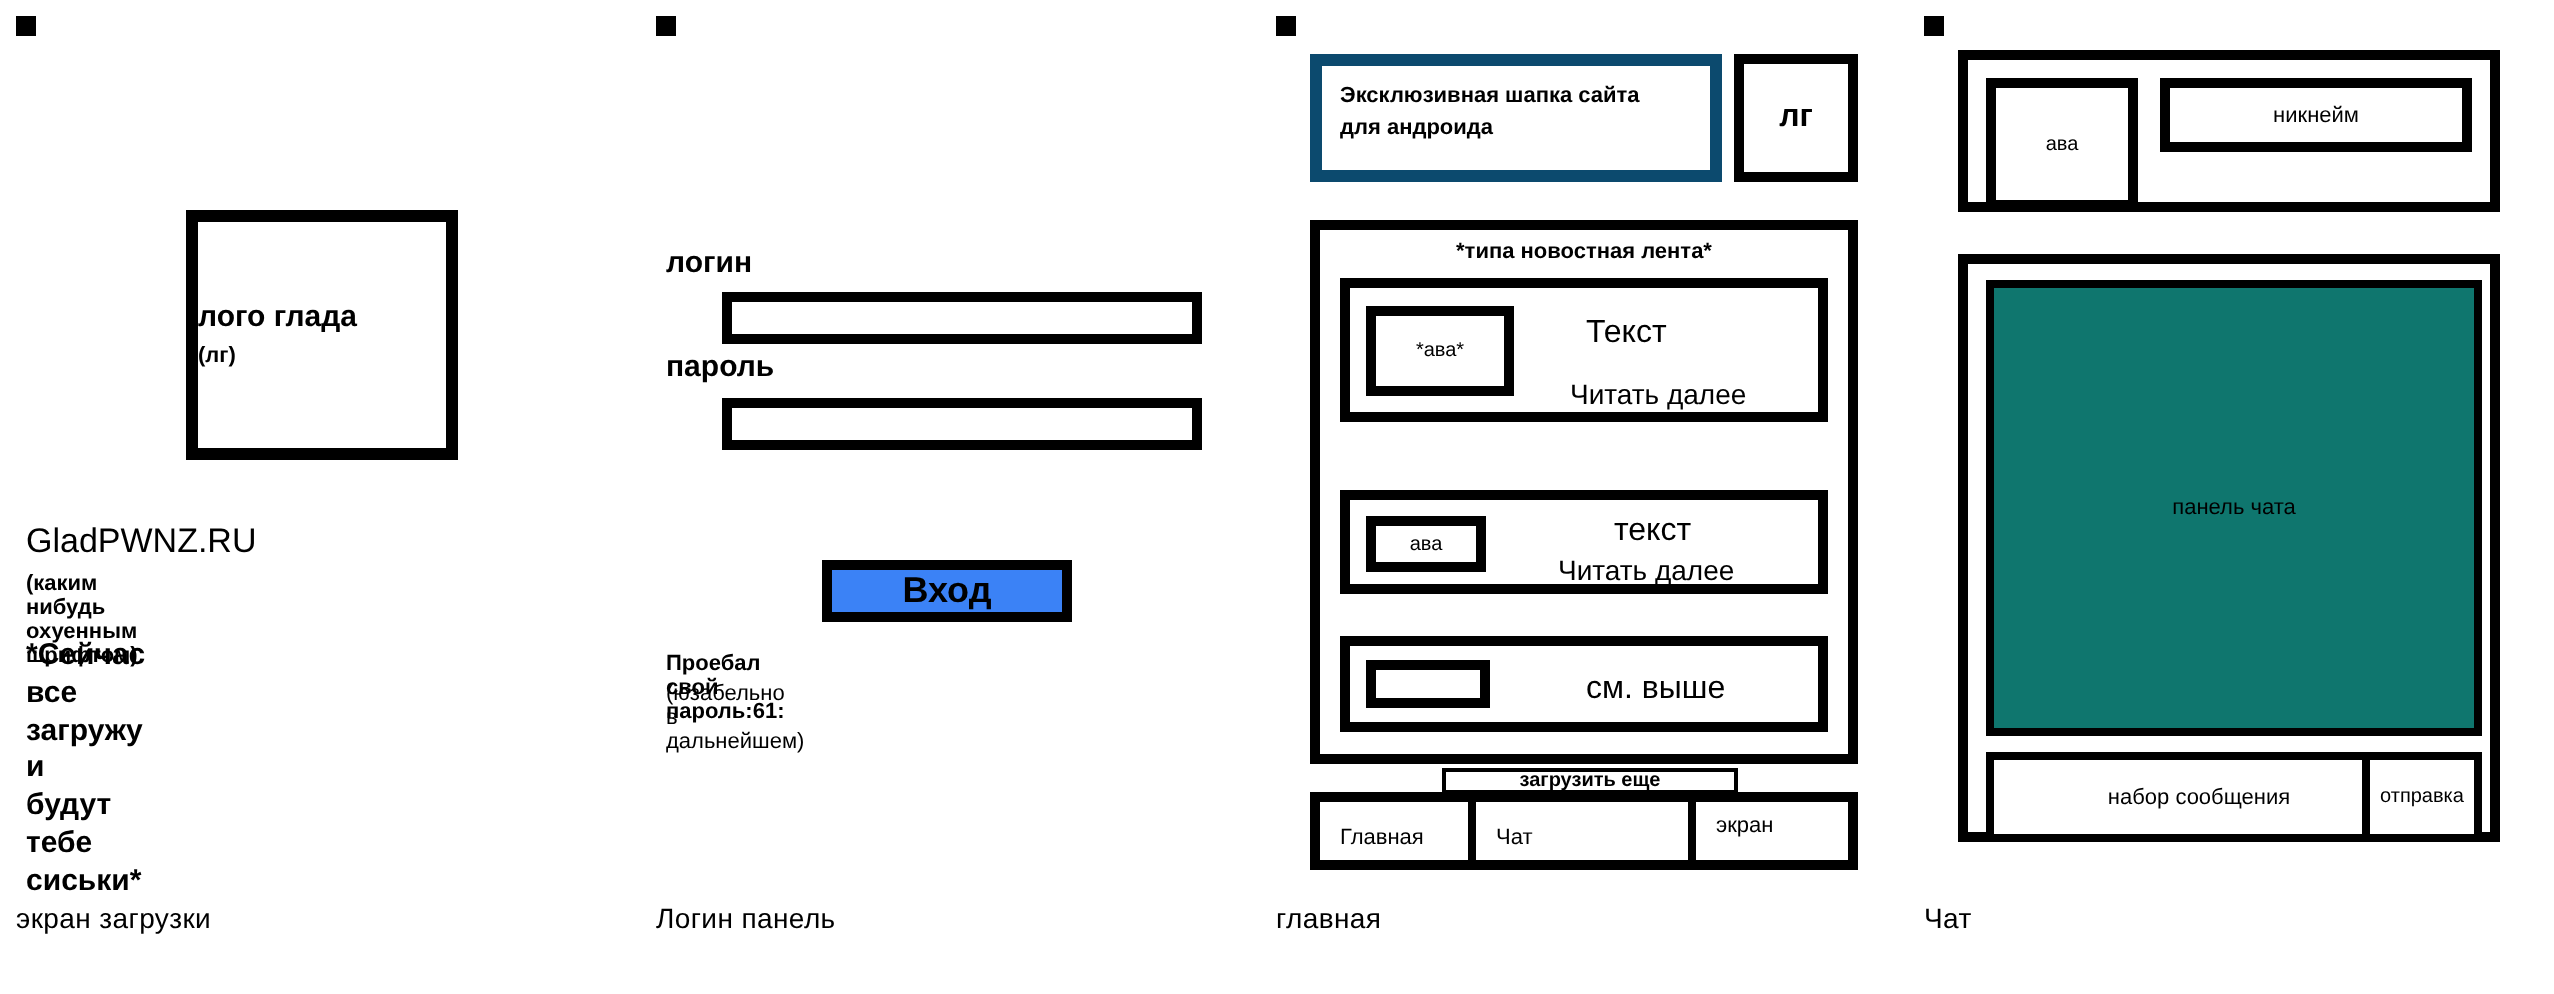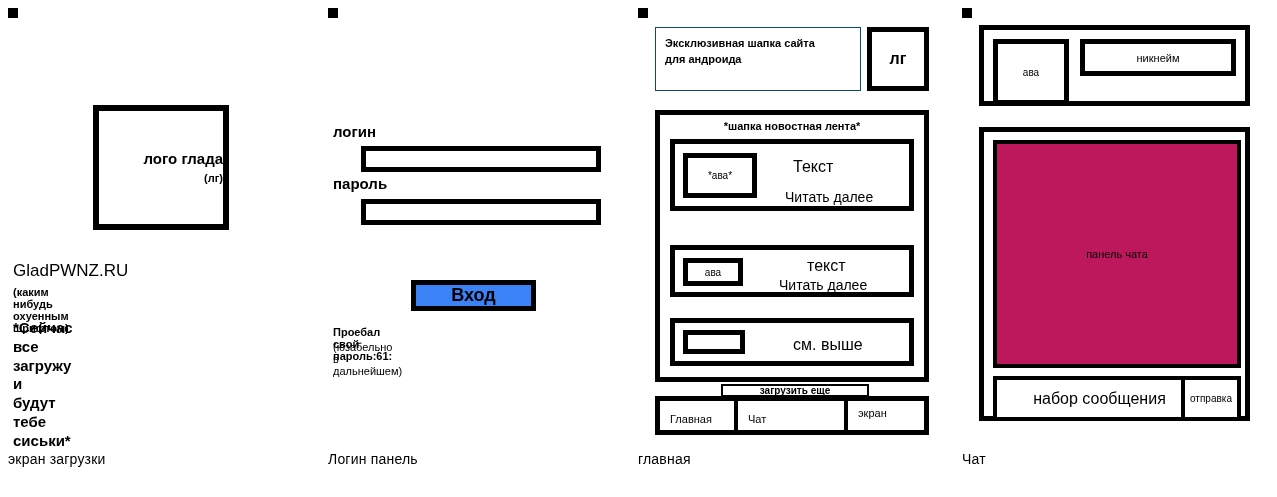--- a/index.html
+++ b/index.html
@@ -45,21 +45,21 @@
   
   #screen-loading { left: 8px; top: 8px; width: 303px; height: 437px; }
   #logo-box {
     position: absolute;
     left: 80px; top: 92px;
     width: 136px; height: 125px;
     border: 6px solid #000;
     box-sizing: border-box;
     display: flex;
     flex-direction: column;
-    align-items: flex-end;
+    align-items: flex-start;
     justify-content: center;
   }
   #logo-box .l1 { font-size: 15px; font-weight: bold; line-height: 1.1; }
   #logo-box .l2 { font-size: 11px; font-weight: bold; margin-top: 4px; }
   .brand {
     position: absolute;
     left: 0; top: 248px; width: 100%;
     text-align: center;
     font-size: 17px;
     font-weight: normal;
@@ -131,21 +131,21 @@
     font-size: 11px;
     font-weight: normal;
   }
 
   
   #screen-main { left: 638px; top: 8px; width: 303px; height: 437px; }
   #site-header {
     position: absolute;
     left: 12px; top: 14px;
     width: 206px; height: 64px;
-    border: 1px solid #0c4a6e;
+    border: 6px solid #0c4a6e;
     box-sizing: border-box;
     padding: 8px 0 0 9px;
     font-size: 11px;
     font-weight: bold;
     line-height: 1.45;
   }
   #site-header span { display: block; }
   #header-logo {
     position: absolute;
     left: 224px; top: 14px;
@@ -276,36 +276,36 @@
     box-sizing: border-box;
   }
   #chat-panel {
     position: absolute;
     left: 9px; top: 8px;
     width: 248px; height: 228px;
     border: 4px solid #000;
     box-sizing: border-box;
     display: flex; align-items: center; justify-content: center;
     font-size: 11px;
-    background: #be185d;
+    background: #0f766e;
   }
   #chat-compose {
     position: absolute;
     left: 9px; top: 244px;
     width: 248px; height: 45px;
     border: 4px solid #000;
     box-sizing: border-box;
     display: flex;
     background: #fff;
   }
   #chat-input-area {
     flex: 1;
     border-right: 4px solid #000;
     display: flex; align-items: center; justify-content: center;
-    font-size: 16px;
+    font-size: 11px;
     padding-left: 21px;
   }
   #chat-send {
     width: 52px;
     display: flex; align-items: center; justify-content: center;
     font-size: 10px;
   }
 </style>
 </head>
 <body>
@@ -354,21 +354,21 @@
     <div class="frame">
 
       <div id="site-header">
         <span>Эксклюзивная шапка сайта</span>
         <span>для андроида</span>
       </div>
 
       <div id="header-logo">лг</div>
 
       <div id="feed">
-        <div id="feed-title">*шапка новостная лента*</div>
+        <div id="feed-title">*типа новостная лента*</div>
 
         <div class="feed-item" id="feed-item-1">
           <div class="feed-ava" id="feed-ava-1">*ава*</div>
           <div class="feed-text" id="feed-text-1">Текст</div>
           <div class="feed-more" id="feed-more-1">Читать далее</div>
         </div>
 
         <div class="feed-item" id="feed-item-2">
           <div class="feed-ava" id="feed-ava-2">ава</div>
           <div class="feed-text" id="feed-text-2">текст</div>

